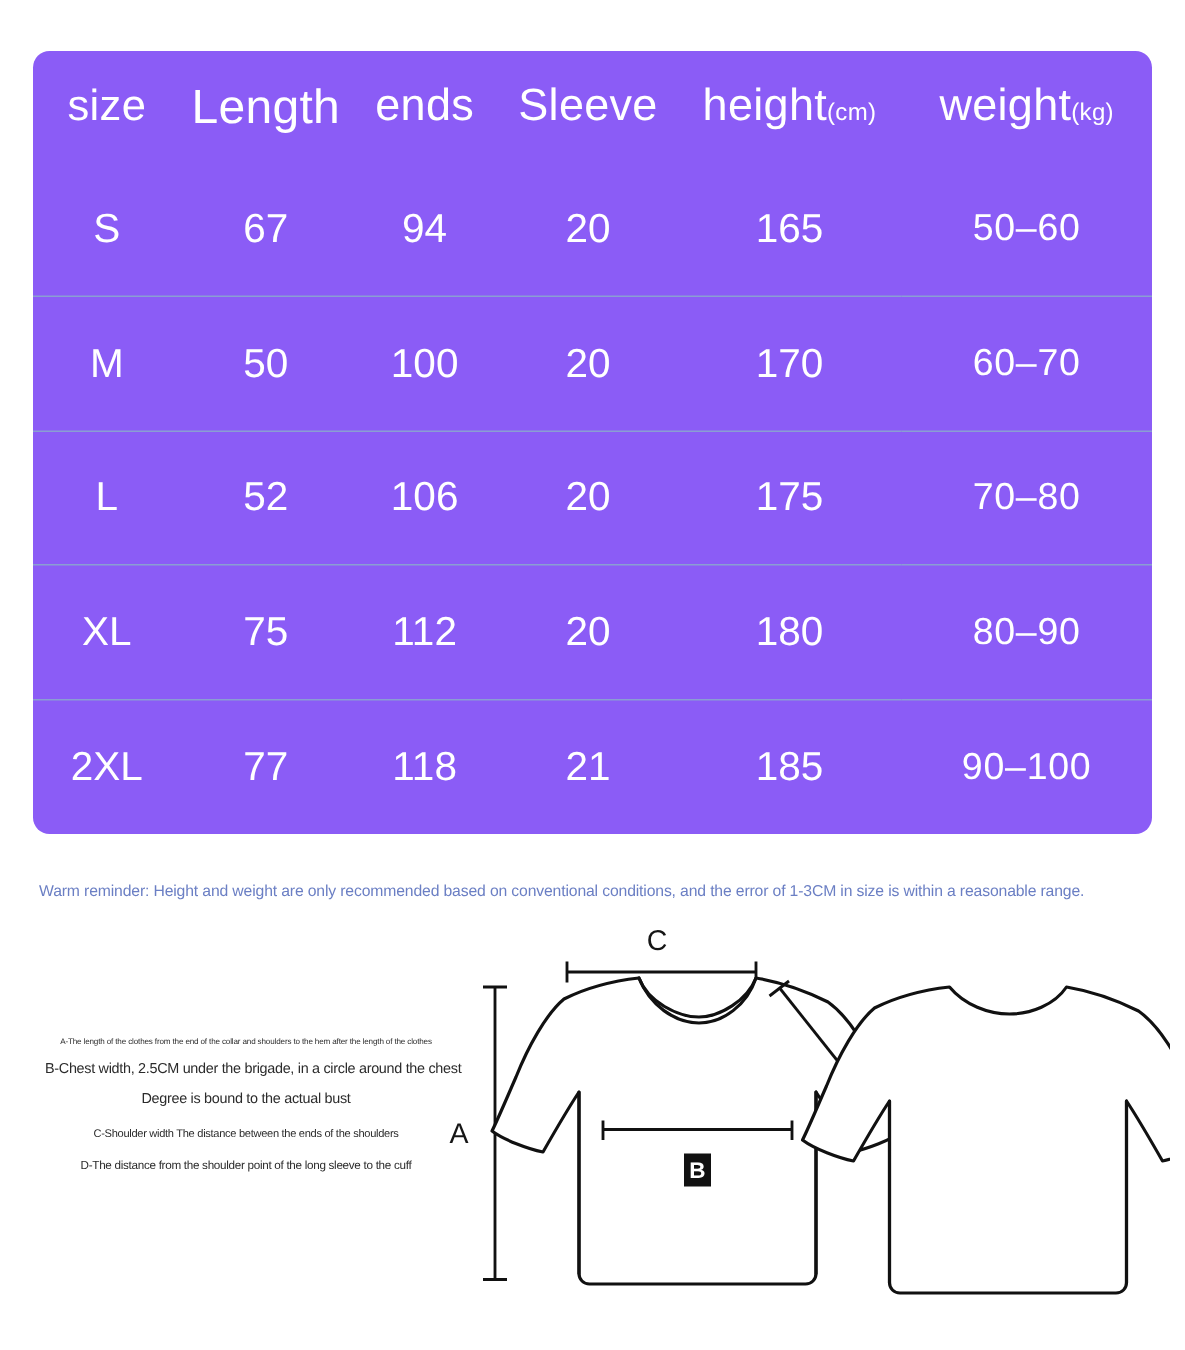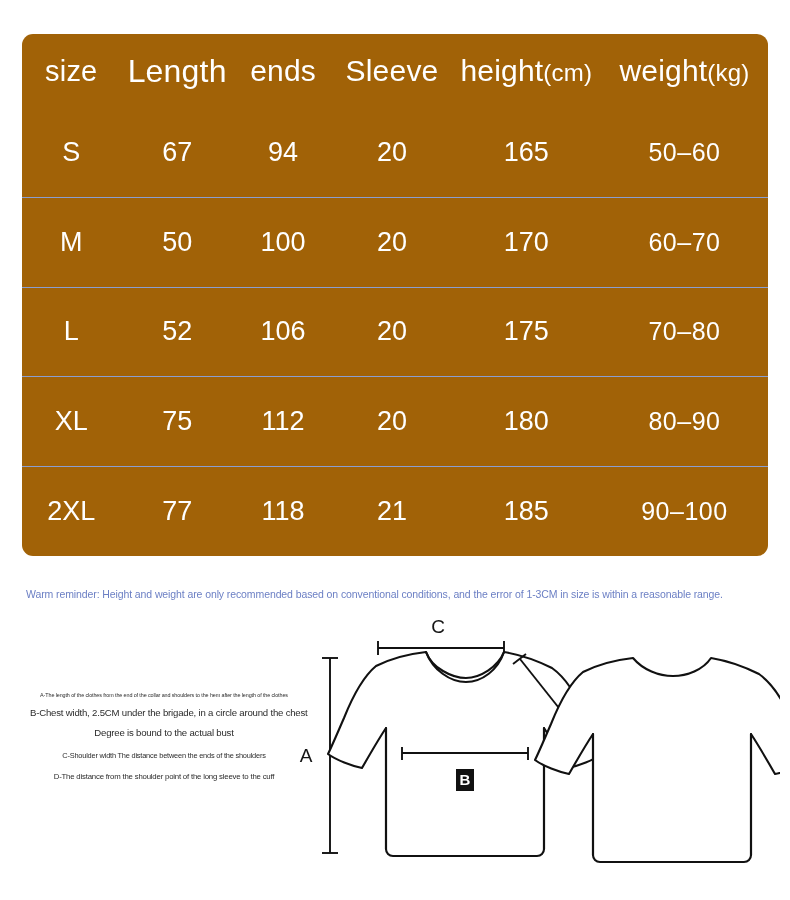--- a/index.html
+++ b/index.html
@@ -15,21 +15,21 @@
     overflow: hidden;
   }
 
   
   #size-table-card {
     position: absolute;
     left: 22px;
     top: 34px;
     width: 746px;
     height: 522px;
-    background: #a16207;
+    background: #8b5cf6;
     border-radius: 11px;
     box-sizing: border-box;
     padding: 0;
   }
 
   .tbl {
     width: 100%;
     height: 100%;
     border-collapse: collapse;
     table-layout: fixed;
@@ -42,21 +42,21 @@
     font-weight: normal;
     padding: 0;
   }
 
   .tbl thead th {
     height: 74px;
     font-size: 30px;
     letter-spacing: 0.2px;
   }
   .tbl thead th .unit {
-    font-size: 24px;
+    font-size: 16px;
   }
   .tbl thead th.hdr-size   { font-size: 29px; }
   .tbl thead th.hdr-length { font-size: 32px; }
   .tbl thead th.hdr-bust   { font-size: 30px; }
   .tbl thead th.hdr-sleeve { font-size: 30px; }
 
   .tbl tbody tr {
     height: 72px;
   }
   .tbl tbody tr + tr td {

